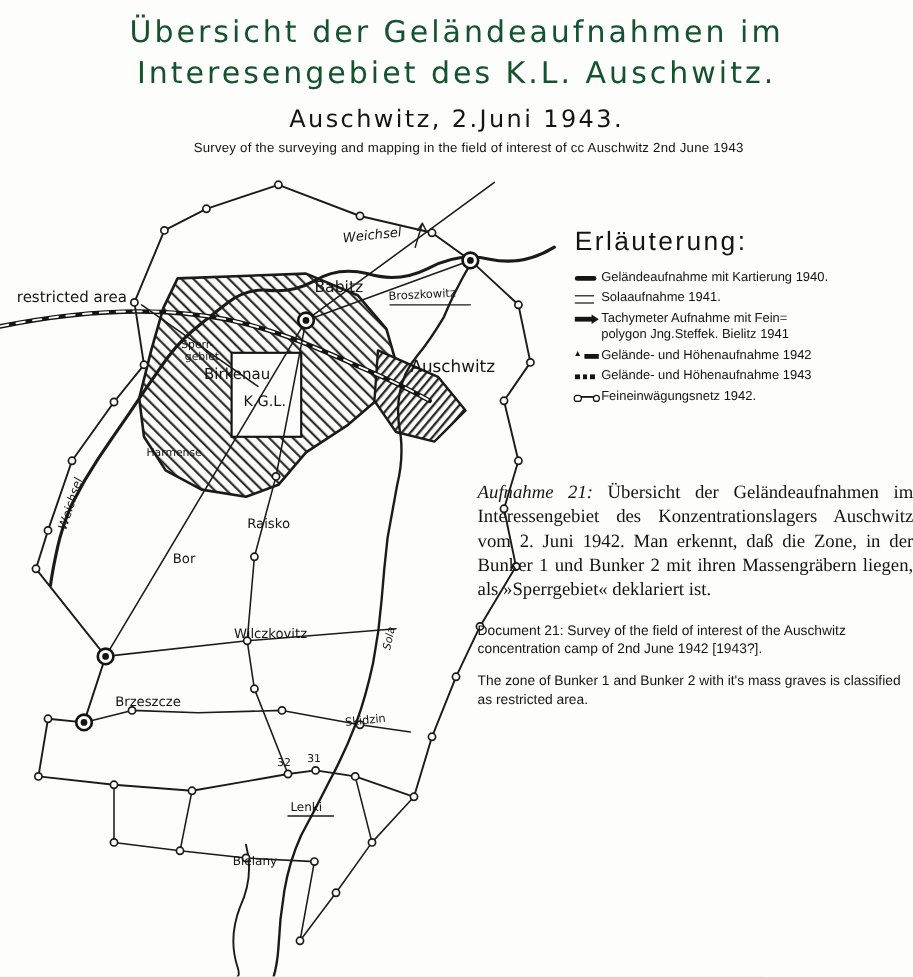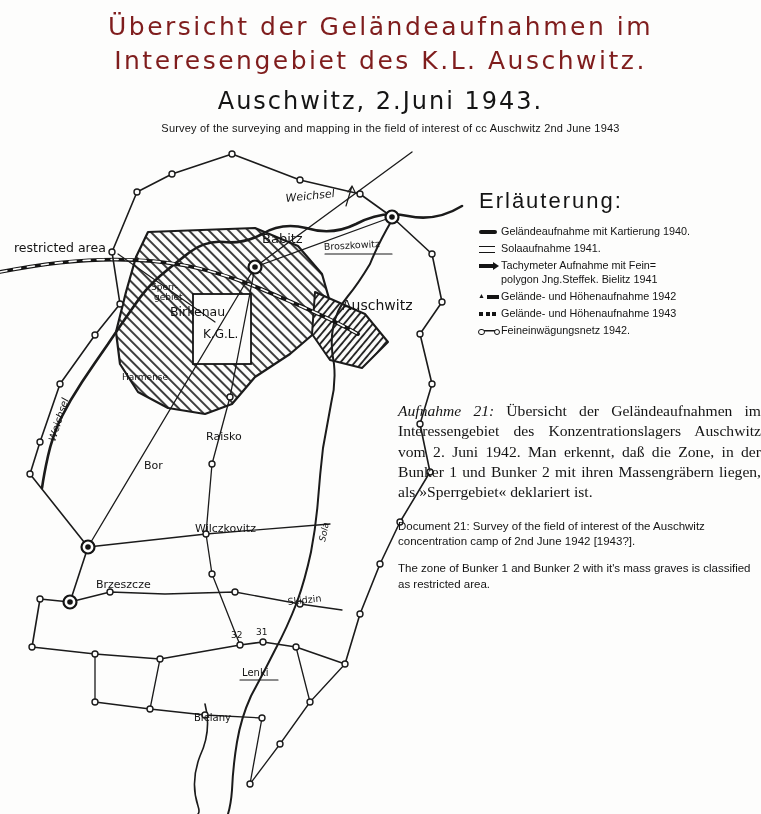--- a/index.html
+++ b/index.html
@@ -1,21 +1,21 @@
 <!DOCTYPE html>
 <html><head>
 <meta charset="utf-8">
 <style>
   html,body{margin:0;padding:0;background:#e8e8e8;}
   .page{position:relative;width:761px;height:814px;background:#fdfdfc;overflow:hidden;
         font-family:"Liberation Sans",sans-serif;color:#141414;}
   
   .hdr{position:absolute;top:10px;left:0;right:0;text-align:center;}
-  .title{font-family:"DejaVu Sans",sans-serif;font-size:25px;letter-spacing:2.5px;line-height:1.35;color:#7f1d1d;}
-  .dateline{margin-top:9px;font-family:"DejaVu Sans",sans-serif;font-size:24px;letter-spacing:2px;}
+  .title{font-family:"DejaVu Sans",sans-serif;font-size:25px;letter-spacing:2.5px;line-height:1.35;color:#14532d;}
+  .dateline{margin-top:9px;font-family:"DejaVu Sans",sans-serif;font-size:20px;letter-spacing:2px;}
   .subtitle{margin-top:7px;font-size:11px;letter-spacing:.2px;margin-left:20px;}
   
   svg.map{position:absolute;left:0;top:142px;width:475px;height:672px;}
   svg.map path, svg.map polyline{stroke-linecap:round;stroke-linejoin:round;}
   svg.map text{font-family:"DejaVu Sans",sans-serif;fill:#141414;}
   .riv{font-style:italic;}
   
   .legend{position:absolute;left:479px;top:188px;width:282px;}
   .legend-title{font-family:Liberation Sans, sans-serif;font-size:22px;letter-spacing:2px;margin-bottom:10px;}
   .legend-item{display:flex;align-items:flex-start;margin:3px 0;font-size:10.8px;line-height:1.3;}

